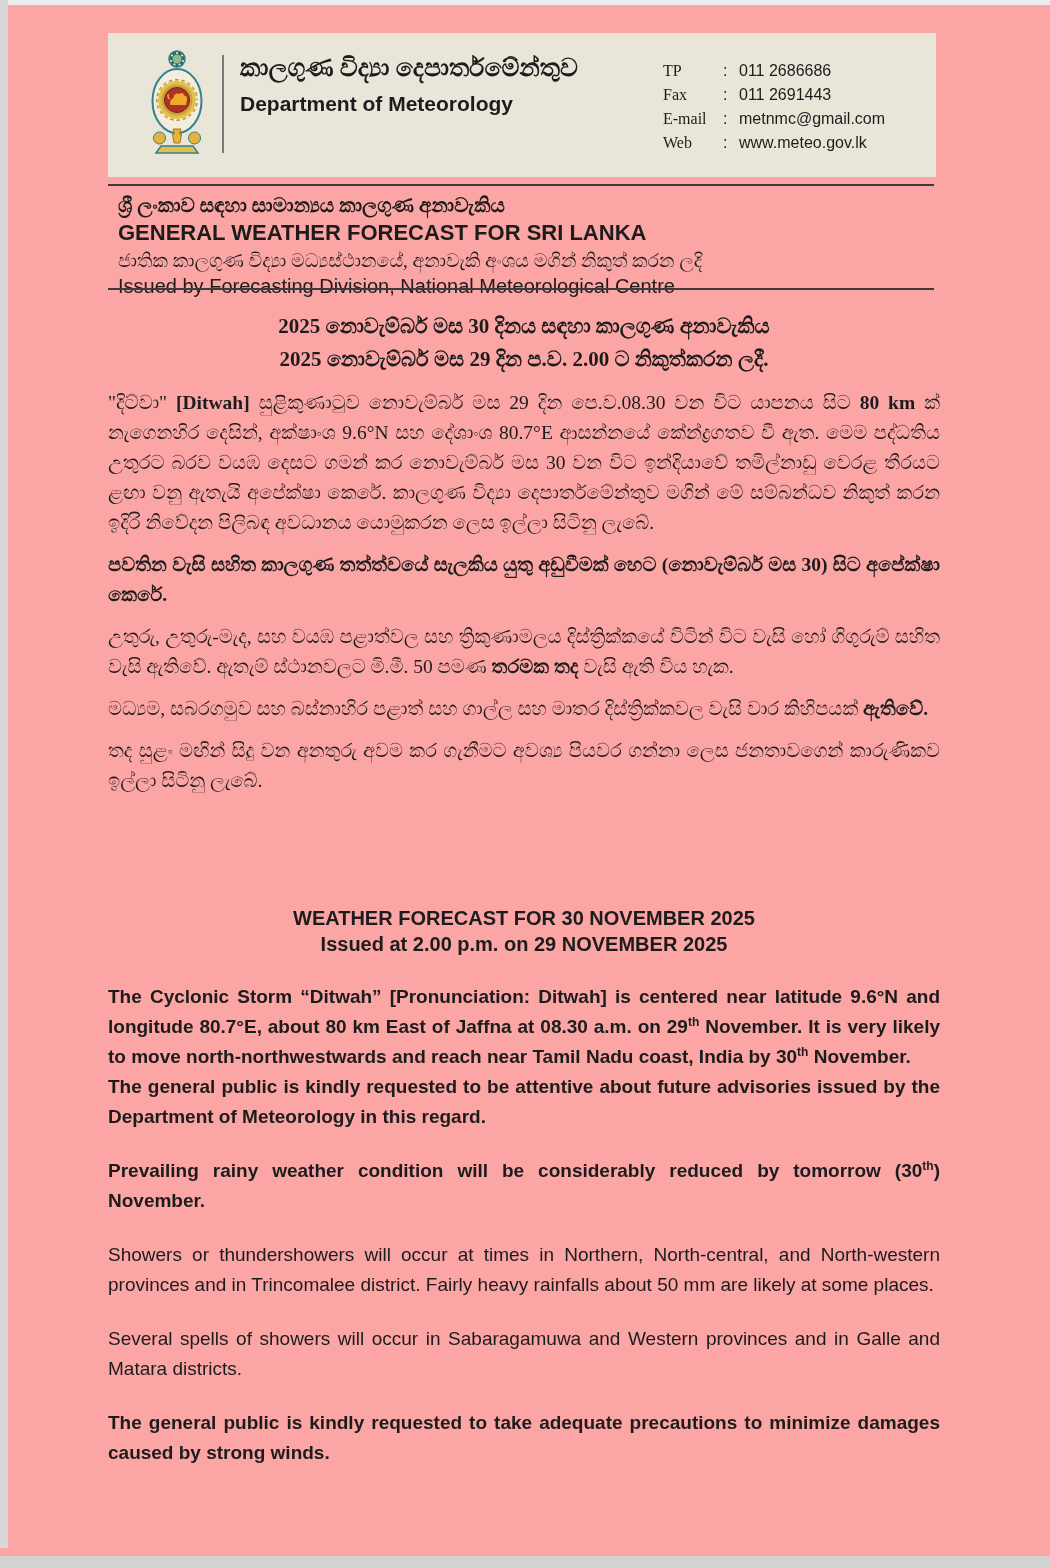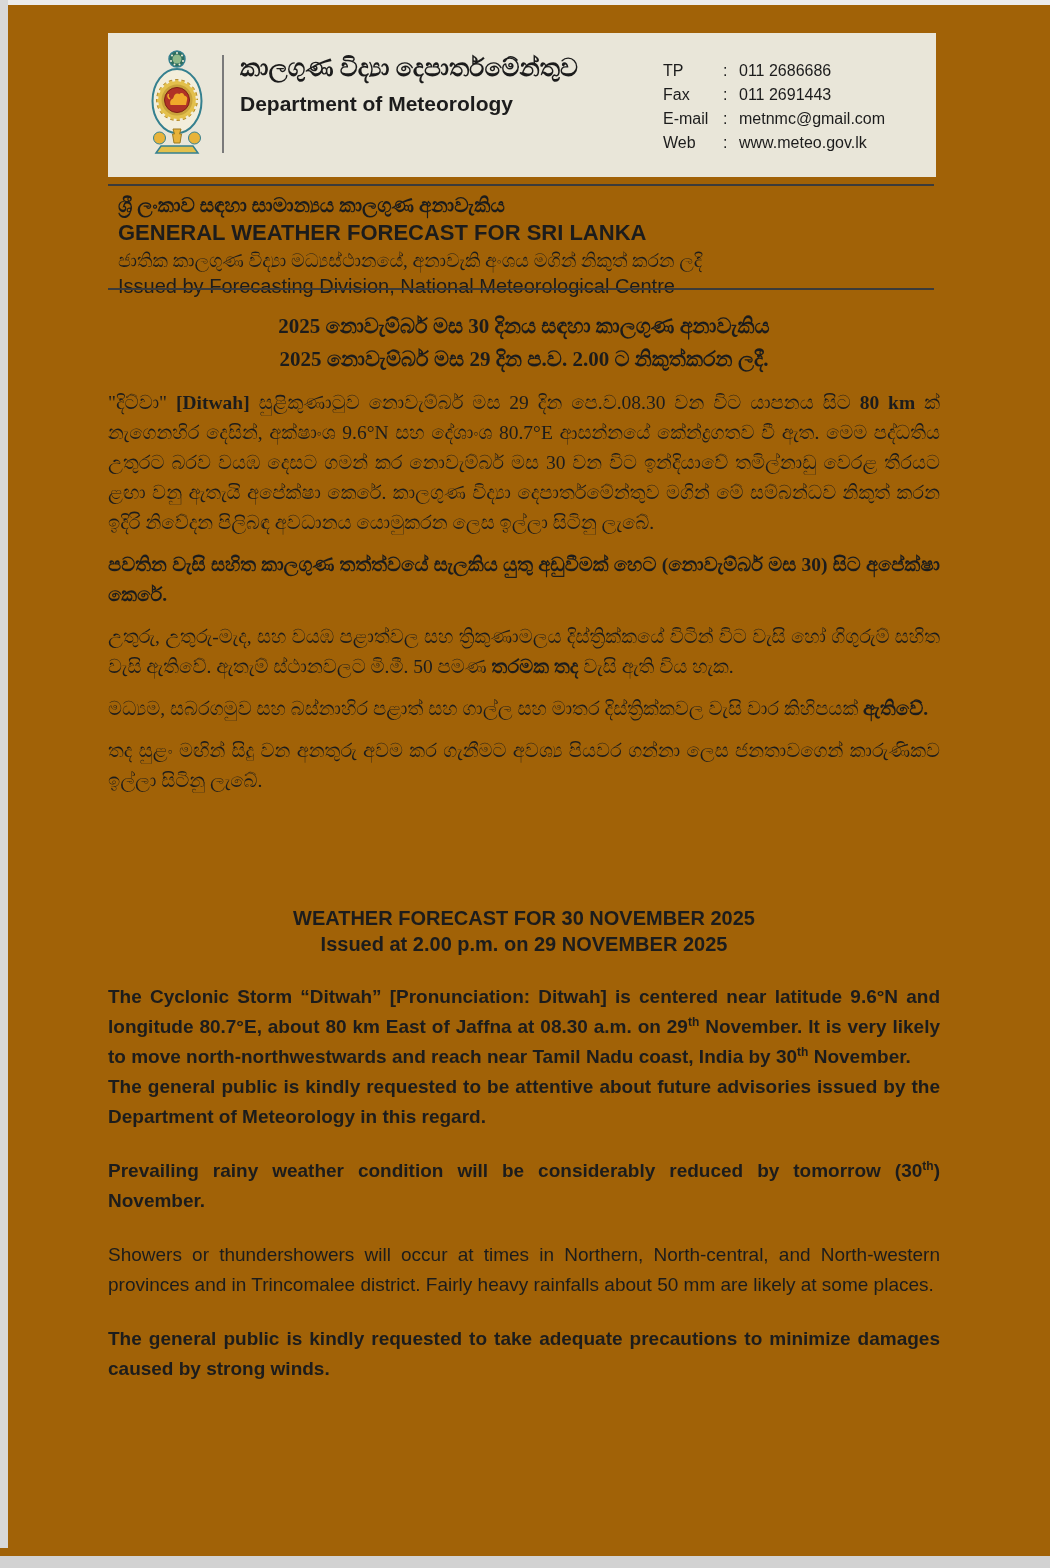--- a/index.html
+++ b/index.html
@@ -1,33 +1,33 @@
 <!DOCTYPE html>
 <html><head>
 <meta charset="utf-8">
 <style>
   html,body{margin:0;padding:0;background:#ffffff;}
-  .page{position:relative;width:1050px;height:1568px;background:#a16207;overflow:hidden;
+  .page{position:relative;width:1050px;height:1568px;background:#fca5a5;overflow:hidden;
         font-family:"Liberation Sans",sans-serif;color:#1c1c1c;}
   
   .edge-left{position:absolute;left:0;top:0;width:8px;height:1548px;background:#d8d8d8;}
   .edge-top{position:absolute;left:8px;top:0;width:1042px;height:5px;background:#ececec;}
   .edge-bottom{position:absolute;left:0;top:1556px;width:1050px;height:12px;background:#d2d2d2;}
 
   
   .letterhead{position:absolute;left:108px;top:33px;width:828px;height:144px;background:#e9e6d9;}
   .emblem{position:absolute;left:39px;top:12px;width:60px;height:118px;}
   .lh-divider{position:absolute;left:114px;top:22px;width:2px;height:98px;background:#7a7a7a;}
   .dept{position:absolute;left:132px;top:20px;width:410px;}
   .dept-si{font-family:"Liberation Serif",serif;font-weight:bold;font-size:25px;line-height:30px;}
   .dept-ta{font-family:"Liberation Serif",serif;font-weight:bold;font-size:18px;line-height:22px;margin-top:10px;}
   .dept-en{font-weight:bold;font-size:21px;line-height:24px;margin-top:9px;}
   .contacts{position:absolute;left:555px;top:26px;font-size:16px;line-height:24px;}
   .contact-row{display:flex;}
-  .c-label{width:60px;}
+  .c-label{width:60px;font-family:Liberation Serif, serif;}
   .c-colon{width:16px;}
 
   
   .rule{position:absolute;left:108px;width:826px;height:2px;background:#3b3b3b;}
   .rule1{top:184px;} .rule2{top:288px;}
 
   
   .titleblock{position:absolute;left:118px;top:193px;width:816px;}
   .tb-si1{font-family:"Liberation Serif",serif;font-weight:bold;font-size:20px;line-height:24px;}
   .tb-en1{font-weight:bold;font-size:22px;line-height:26px;margin-top:3px;}
@@ -157,17 +157,18 @@
   <div class="bold">WEATHER FORECAST FOR 30 NOVEMBER 2025</div>
       <div class="bold">Issued at 2.00 p.m. on 29 NOVEMBER 2025</div>
     </div>
 
   <div class="en-section">
 
   <p class="bold"><span>The Cyclonic Storm “Ditwah” [Pronunciation: Ditwah] is centered near latitude 9.6°N and longitude 80.7°E, about 80 km East of Jaffna at 08.30 a.m. on 29</span><sup>th</sup><span> November. It is very likely to move north-northwestwards and reach near Tamil Nadu coast, India by 30</span><sup>th</sup><span> November.</span></p>
       <p class="bold tight"><span>The general public is kindly requested to be attentive about future advisories issued by the Department of Meteorology in this regard.</span></p>
       <p class="bold"><span>Prevailing rainy weather condition will be considerably reduced by tomorrow (30</span><sup>th</sup><span>) November.</span></p>
       <p><span>Showers or thundershowers will occur at times in Northern, North-central, and North-western provinces and in Trincomalee district. Fairly heavy rainfalls about 50 mm are likely at some places.</span></p>
+      <p><span>Several spells of showers will occur in Sabaragamuwa and Western provinces and in Galle and Matara districts.</span></p>
       <p class="bold"><span>The general public is kindly requested to take adequate precautions to minimize damages caused by strong winds.</span></p>
     </div>
 
   <div class="edge-bottom"></div>
 </div>
 
 </body></html>

